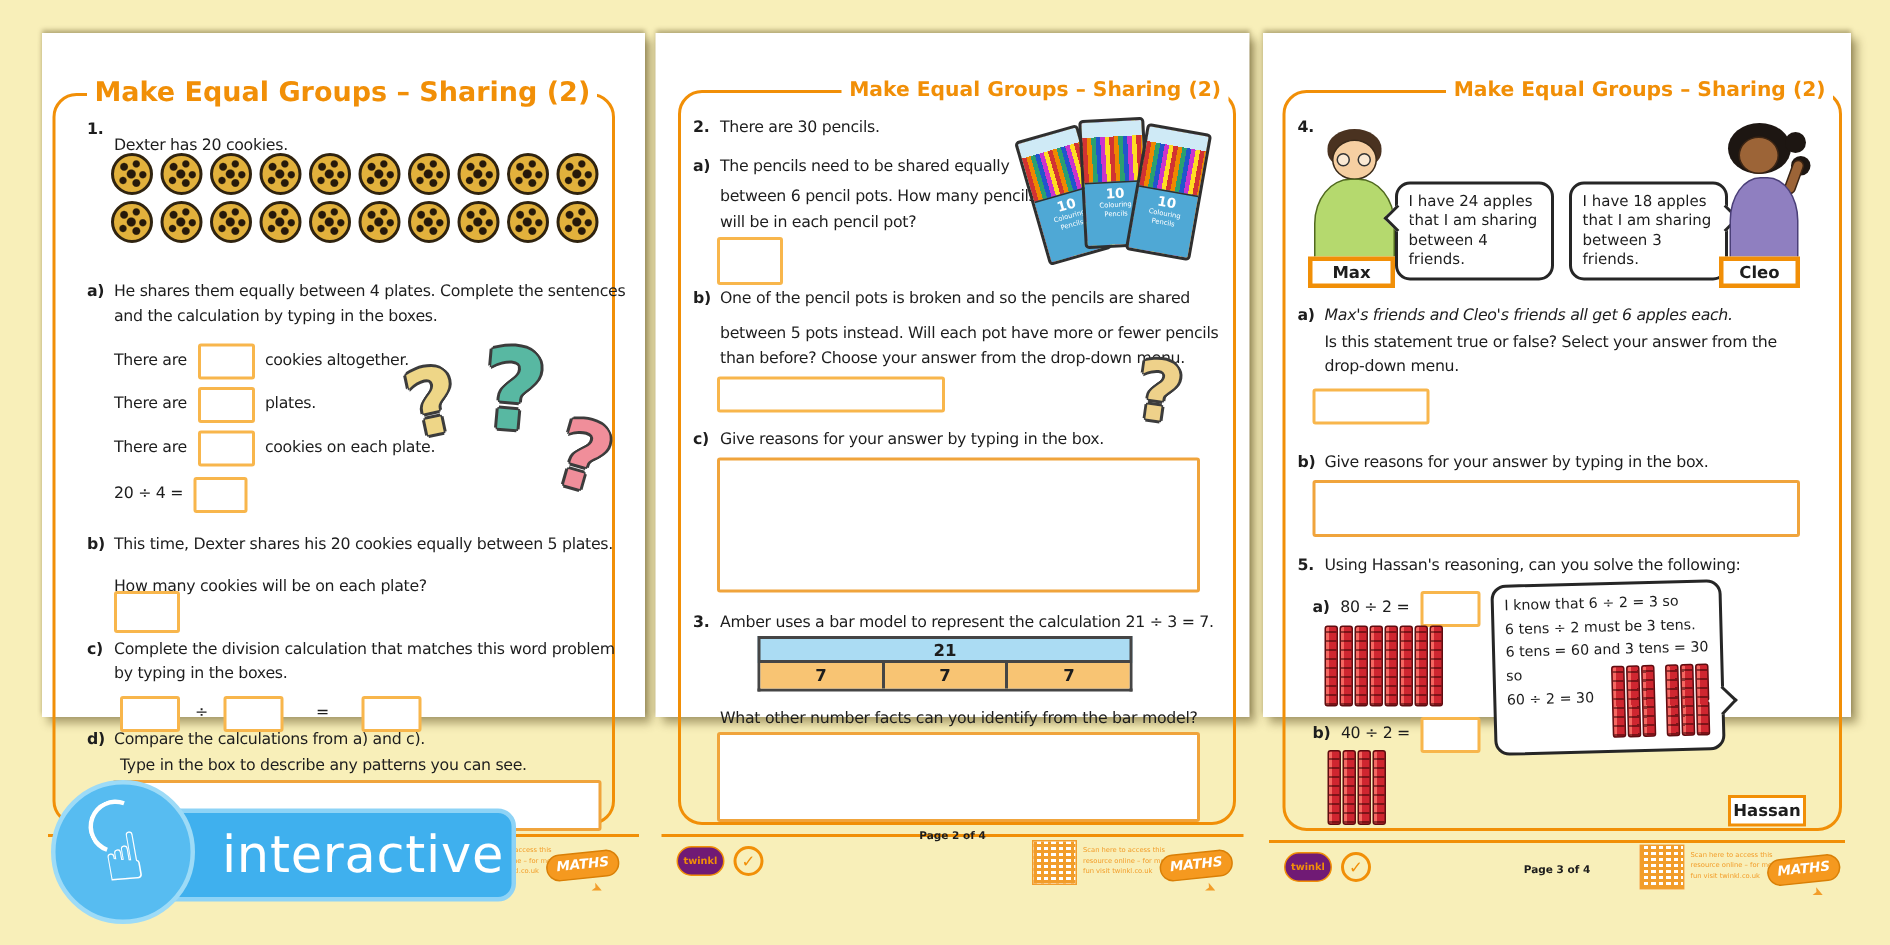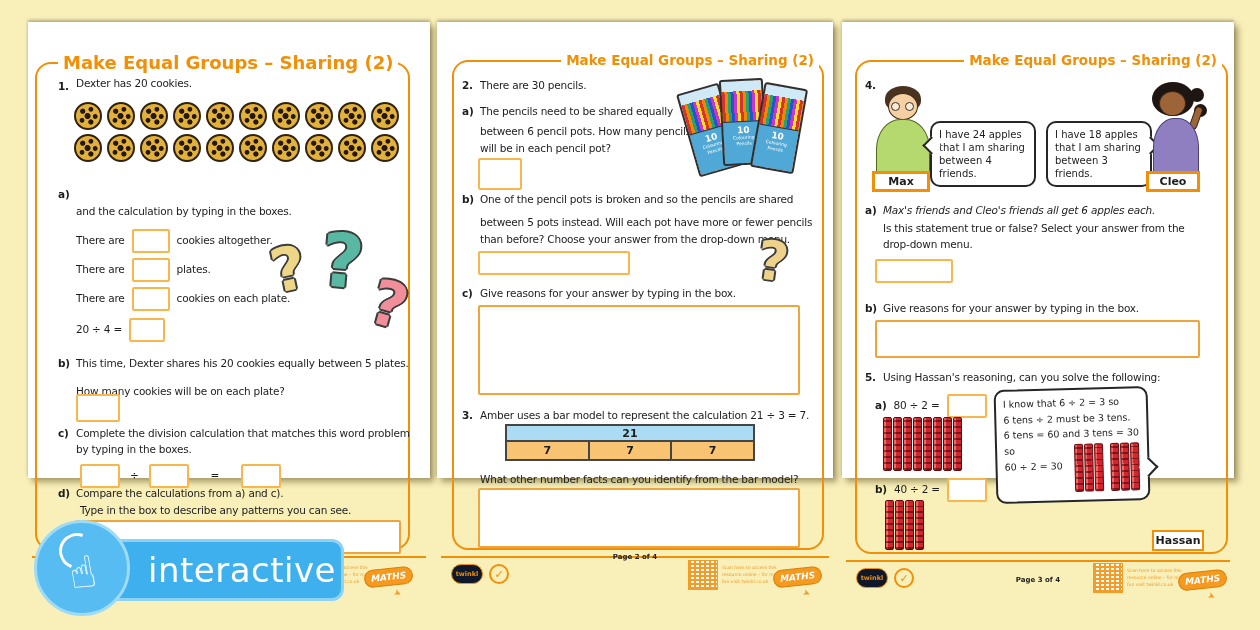--- a/index.html
+++ b/index.html
@@ -54,21 +54,21 @@
   .char div { position:absolute; }
   .pack { position:absolute; width:44px; height:86px; border:2px solid #2f2f2f; border-radius:3px; overflow:hidden;
           background: linear-gradient(#cfeaf6 0 10px, transparent 10px),
           repeating-linear-gradient(90deg,#d23333 0 3px,#ee8800 3px 6px,#2aa070 6px 9px,#2255cc 9px 12px,#cc33cc 12px 15px,#ffdd22 15px 18px); }
   .pack-label { position:absolute; left:0; right:0; bottom:0; height:42px; background:#4fa8d5; color:#fff;
           text-align:center; border-top:1.5px solid #2f2f2f; }
   .pack-label .n { font-size:9px; font-weight:bold; display:block; margin-top:3px; }
   .pack-label .w { font-size:4.5px; line-height:1.3; display:block; padding:0 2px; white-space:normal; }
   .frule { position:absolute; left:4px; right:4px; height:2px; background:#f18f07; }
   .twk { position:absolute; width:32px; height:20px; border:1.5px solid #f18f07; border-radius:10px; color:#f18f07;
-         font-size:6.5px; font-weight:bold; display:flex; align-items:center; justify-content:center; background:#0f172a; }
+         font-size:6.5px; font-weight:bold; display:flex; align-items:center; justify-content:center; background:#701a75; }
   .chk { position:absolute; width:20px; height:20px; border:2px solid #f18f07; border-radius:50%; color:#f18f07;
          font-size:11px; display:flex; align-items:center; justify-content:center; }
   .pglabel { position:absolute; left:0; width:100%; text-align:center; font-size:7px; font-weight:bold; }
   .qr { position:absolute; width:30px; height:30px; border:1px solid #f29d2a; background-color:#fff;
         background-image: repeating-linear-gradient(0deg,#f29d2a 0 2px,transparent 2px 4px),
                           repeating-linear-gradient(90deg,#f29d2a 0 2px,transparent 2px 5px); }
   .fineprint { position:absolute; font-size:4.5px; color:#f29d2a; line-height:1.6; white-space:nowrap; }
   .mlogo { position:absolute; background:#f5991f; color:#fff; font-weight:bold; font-style:italic; font-size:9px;
            padding:3px 6px; border-radius:10px; transform:rotate(-6deg); border:1px solid #d97f06; }
   .cursor { position:absolute; color:#f29d2a; font-size:9px; transform:rotate(25deg); }
@@ -85,21 +85,21 @@
 </head>
 <body>
 
 <div class="canvas">
 
   <div class="pg" style="left:28px; width:402px;">
     <div class="frame" style="left:7px; top:40px; width:375px; height:488px;"></div>
     <div class="pt" style="left:30px; top:40px; font-size:18px;">Make Equal Groups – Sharing (2)</div>
 
     <div class="ln" style="left:30px; top:57px;"><span class="qn">1.</span></div>
-    <div class="ln" style="left:48px; top:54px;">Dexter has 20 cookies.</div>
+    <div class="ln" style="left:48px; top:68px;">Dexter has 20 cookies.</div>
 
     <div class="crow" style="left:46px; top:80px;">
       <i class="cookie"></i>
         <i class="cookie"></i>
         <i class="cookie"></i>
         <i class="cookie"></i>
         <i class="cookie"></i>
         <i class="cookie"></i>
         <i class="cookie"></i>
         <i class="cookie"></i>
@@ -113,20 +113,21 @@
         <i class="cookie"></i>
         <i class="cookie"></i>
         <i class="cookie"></i>
         <i class="cookie"></i>
         <i class="cookie"></i>
         <i class="cookie"></i>
         <i class="cookie"></i>
     </div>
 
     <div class="ln qn" style="left:30px; top:165px;">a)</div>
+    <div class="ln" style="left:48px; top:165px;">He shares them equally between 4 plates. Complete the sentences</div>
     <div class="ln" style="left:48px; top:182px;">and the calculation by typing in the boxes.</div>
 
     <div class="ln flexrow" style="left:48px; top:207px;">
       <span>There are</span>
       <span class="ibox" style="width:38px; height:24px;"></span>
       <span>cookies altogether.</span>
     </div>
     <div class="ln flexrow" style="left:48px; top:236px;">
       <span>There are</span>
       <span class="ibox" style="width:38px; height:24px;"></span>

